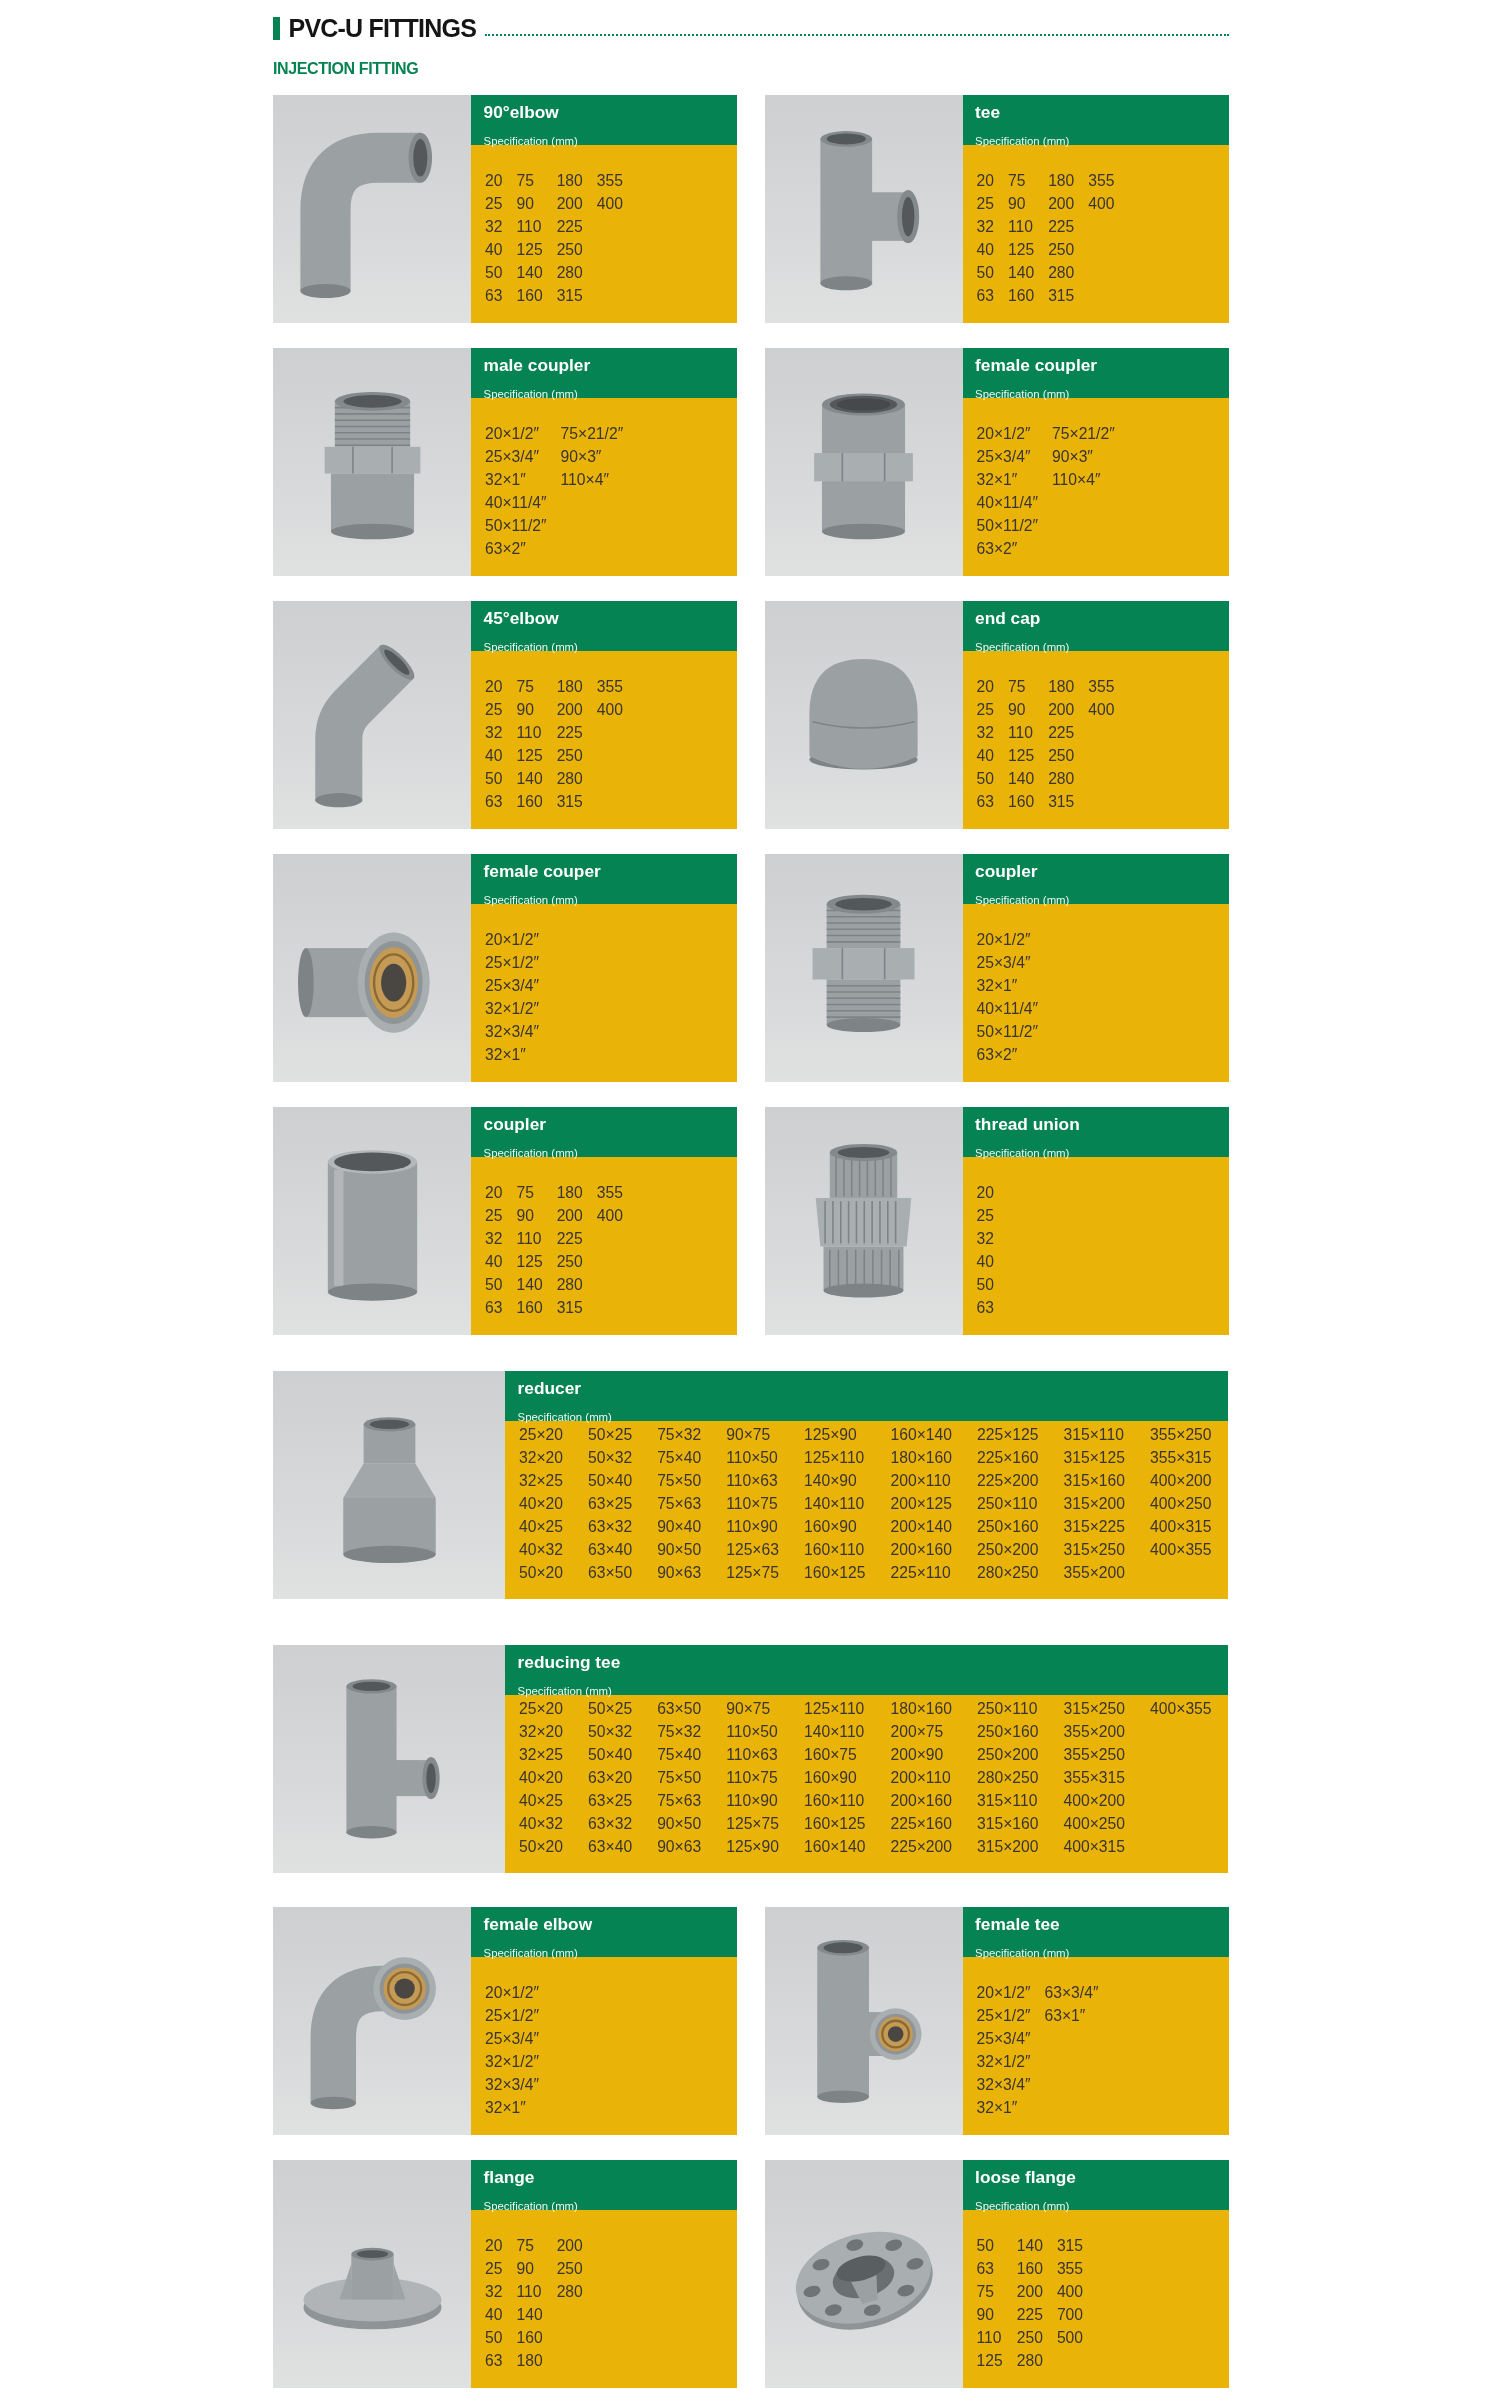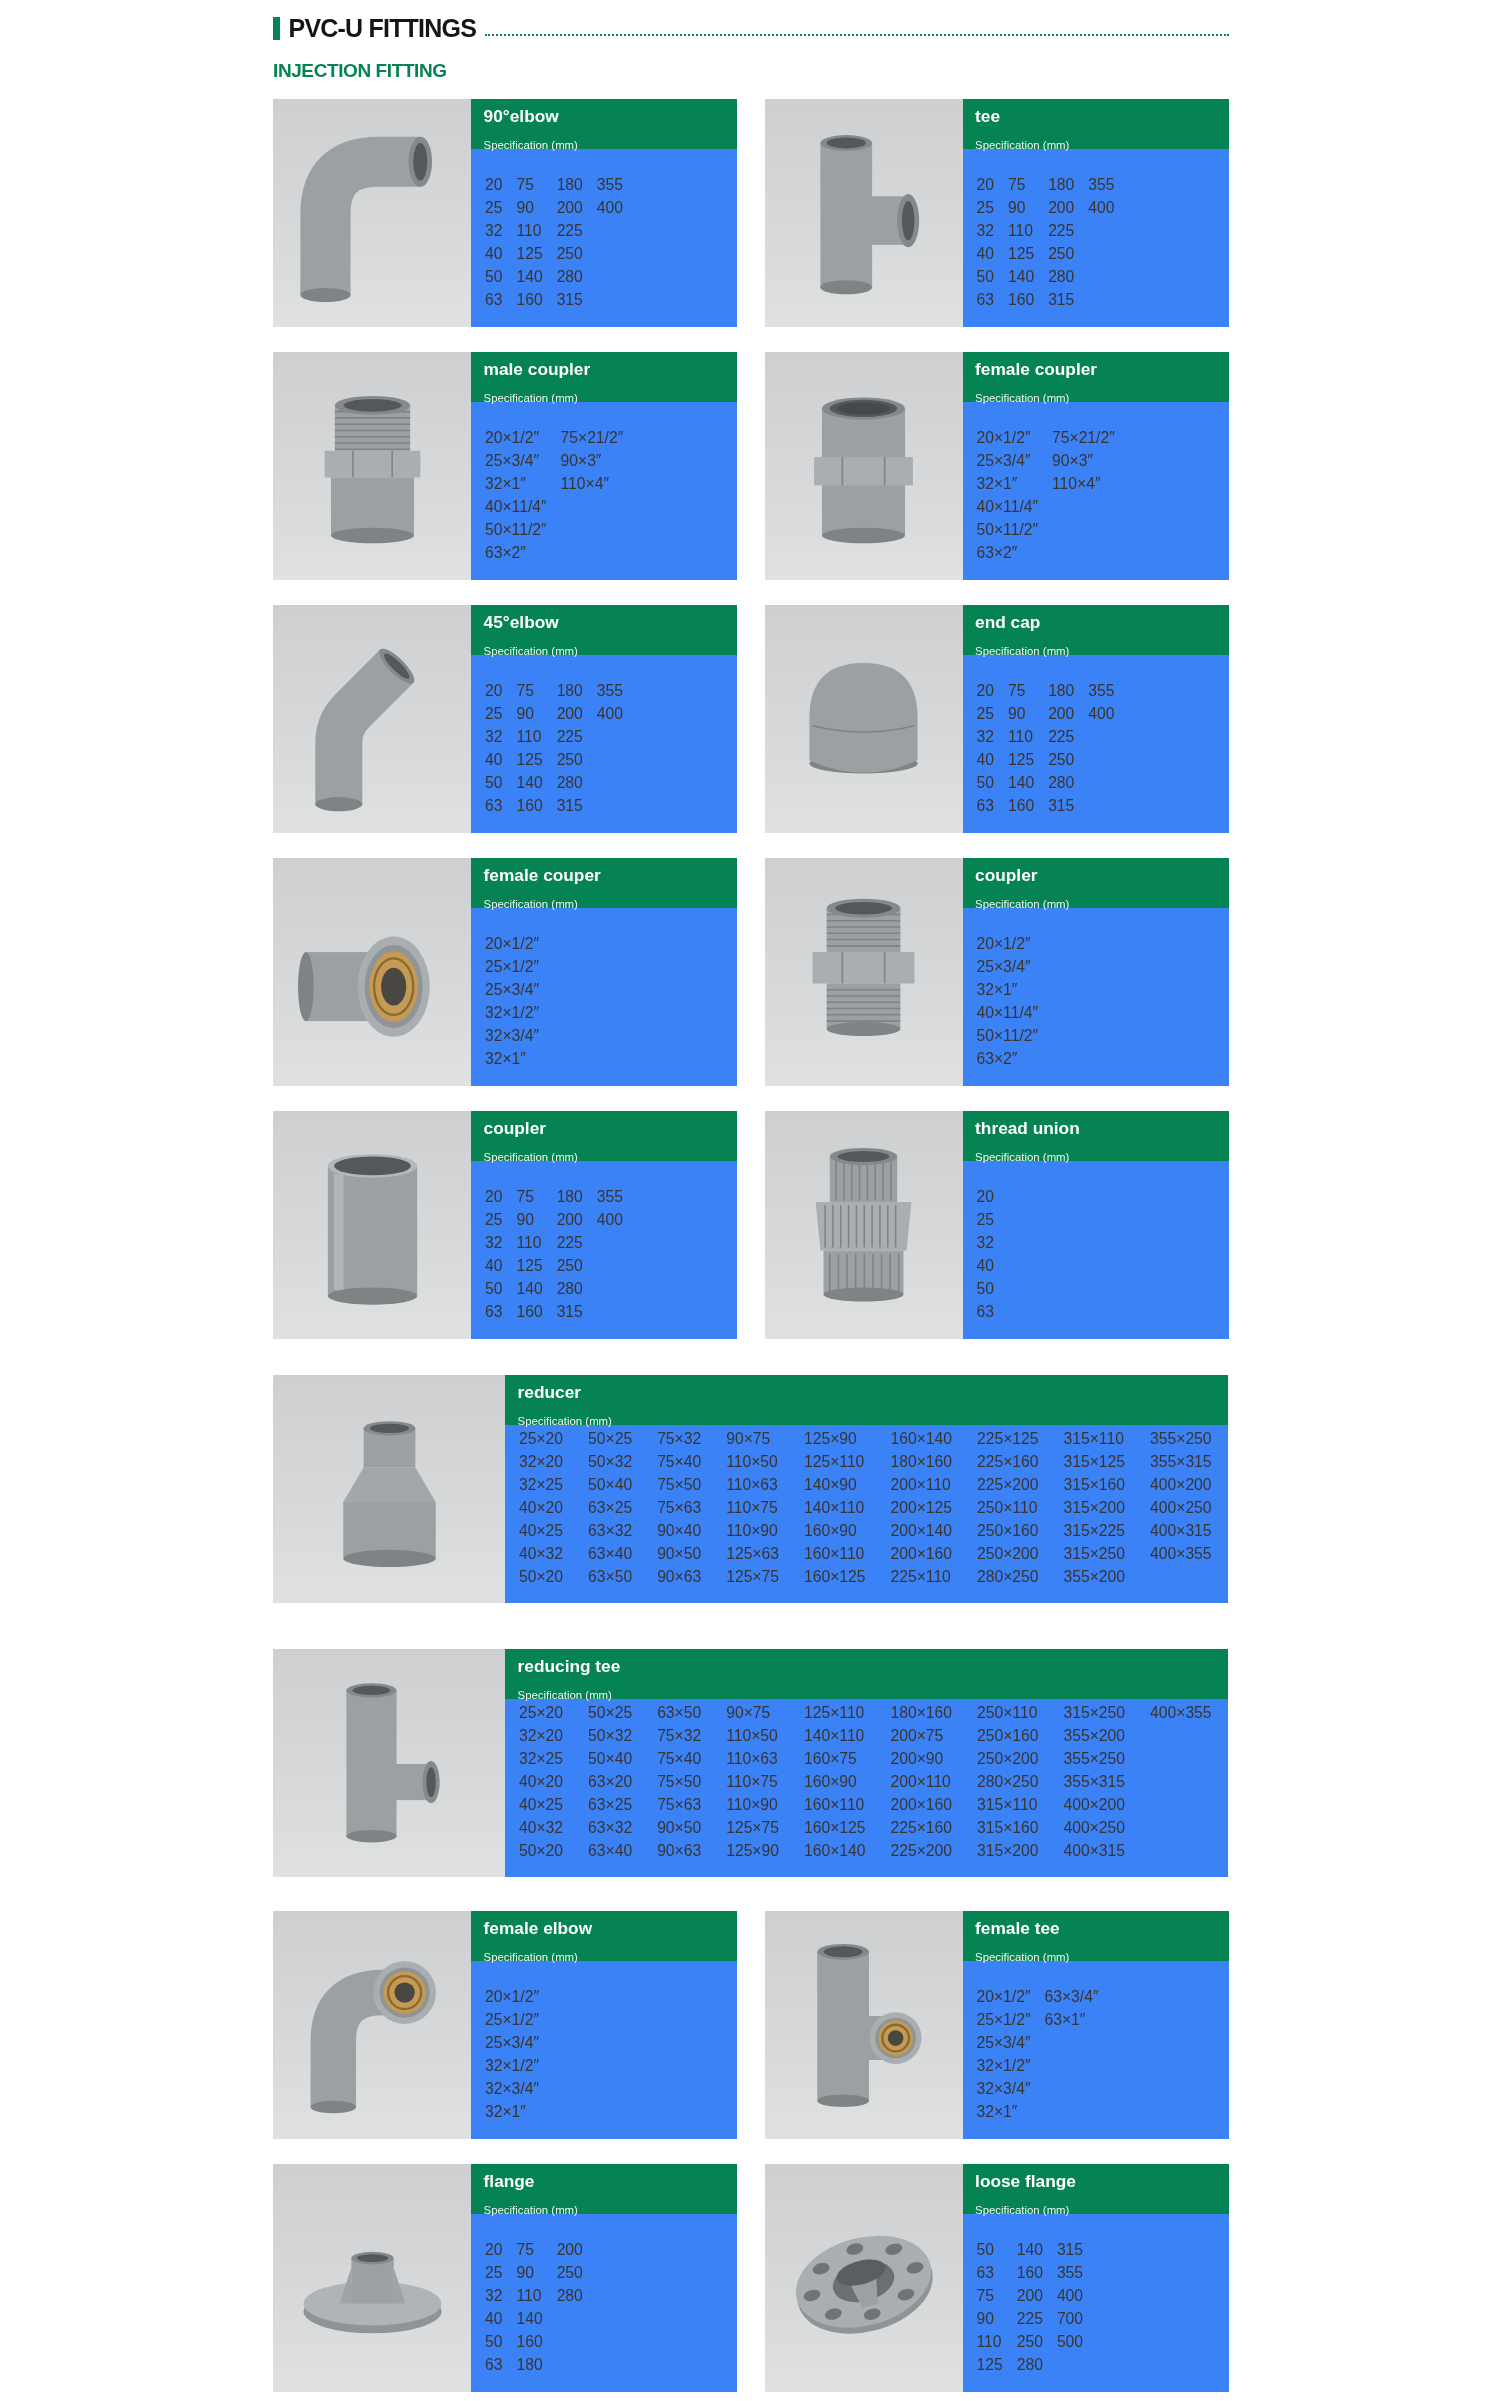--- a/index.html
+++ b/index.html
@@ -14,36 +14,36 @@
 
   
   .page-header { display: flex; align-items: flex-end; height: 31px; }
   .accent-bar { width: 7px; height: 23px; background: #058352; margin-bottom: 2.4px; }
   .page-title {
     font-size: 25px; font-weight: bold; color: #151515;
     letter-spacing: -0.8px; margin-left: 8.6px; line-height: 28px; white-space: nowrap;
   }
   .dotted-rule { flex: 1; margin-left: 9.4px; margin-bottom: 6.3px; border-bottom: 2.4px dotted #058352; }
   .subtitle {
-    margin-top: 18px; font-size: 19px; font-weight: bold;
+    margin-top: 18px; font-size: 16px; font-weight: bold;
     color: #058352; letter-spacing: -0.4px;
   }
 
   
   .cards-grid { margin-top: 17.3px; display: flex; flex-wrap: wrap; gap: 25px 27.5px; }
   .card { display: flex; height: 228px; overflow: hidden; }
   .card.half { width: 464px; }
   .card.full { width: 955px; margin-top: 11px; margin-bottom: 9.4px; }
   .card-image {
     flex: 0 0 198px; width: 198px; height: 100%;
     background: linear-gradient(180deg, #cdcfd0 0%, #d6d8d9 55%, #e0e1e1 100%);
     display: flex; align-items: center; justify-content: center;
   }
   .card.full .card-image { flex: 0 0 232px; width: 232px; }
-  .card-body { flex: 1; display: flex; flex-direction: column; background: #3b82f6; }
+  .card-body { flex: 1; display: flex; flex-direction: column; background: #eab308; }
   .card-header {
     background: #058352; color: #ffffff; height: 50px;
     padding: 7px 7.9px 0 12.6px; flex: 0 0 50px;
   }
   .card-title { font-size: 17.3px; font-weight: bold; line-height: 21px; }
   .card-speclabel { font-size: 11.4px; line-height: 15px; margin-top: 11px; color: #f2f7f4; }
   .card-specs {
     display: flex; align-items: flex-start;
     padding: 23.6px 6.3px 0 14px; gap: 14px;
     color: #3a3531; font-size: 15.7px;

